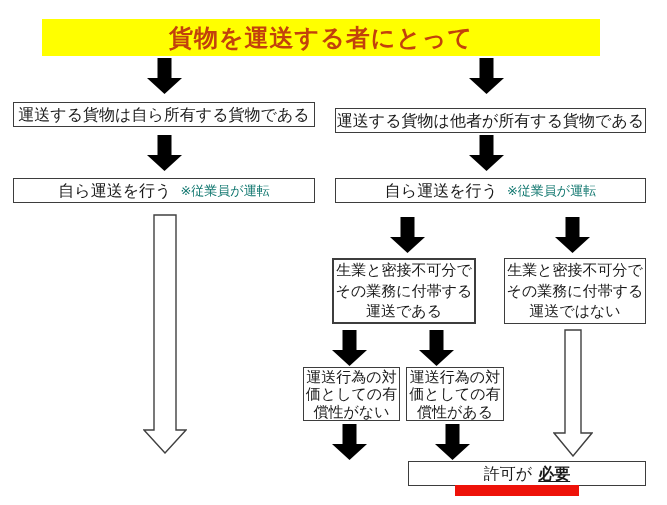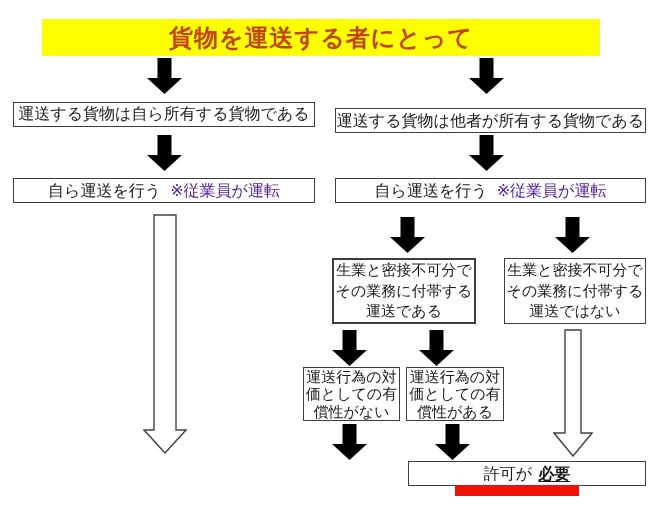--- a/index.html
+++ b/index.html
@@ -11,25 +11,25 @@
   .title{
     position:absolute;left:42px;top:19px;width:558px;height:37px;
     background:#ffff00;color:#c2410c;font-weight:bold;font-size:24px;
     display:flex;align-items:center;justify-content:center;letter-spacing:1px;
   }
   .box{
     position:absolute;background:#ffffff;border:1px solid #3d3d3d;
     display:flex;align-items:center;justify-content:center;
     font-size:16px;line-height:22px;box-sizing:border-box;text-align:center;
   }
-  .b-l1{left:13px;top:102px;width:302px;height:25px;font-family:Liberation Mono, monospace;}
+  .b-l1{left:13px;top:102px;width:302px;height:25px;}
   .b-r1{left:335px;top:108px;width:311px;height:25px;}
   .b-l2{left:13px;top:178px;width:302px;height:25px;gap:9px;}
   .b-r2{left:335px;top:178px;width:311px;height:25px;gap:9px;}
-  .note{color:#4c1d95;font-size:16px;white-space:nowrap;}
+  .note{color:#0f766e;font-size:13px;white-space:nowrap;}
   .multiline{white-space:pre-line;}
   .b-r3a{left:332px;top:258px;width:144px;height:66px;border-width:2px;font-size:15px;line-height:20.5px;}
   .b-r3b{left:504px;top:258px;width:142px;height:66px;font-size:15px;line-height:20.5px;}
   .b-r4a{left:303px;top:367px;width:97px;height:54px;font-size:15px;line-height:17.2px;}
   .b-r4b{left:406px;top:367px;width:98px;height:54px;font-size:15px;line-height:17.2px;}
   .b-res-l{left:13px;top:461px;width:388px;height:25px;gap:1px;}
   .b-res-r{left:408px;top:461px;width:238px;height:25px;gap:6px;}
   .emph{font-weight:bold;text-decoration:underline;text-underline-offset:2px;}
   .redbar{position:absolute;left:455px;top:485px;width:124px;height:11px;background:#ee1209;}
   .arr{position:absolute;}

